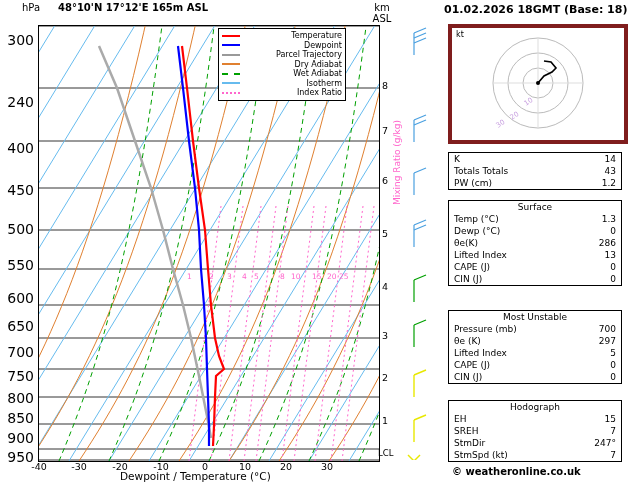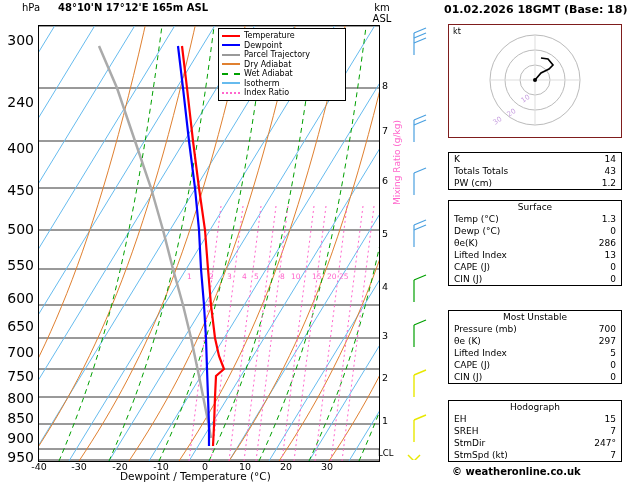--- a/index.html
+++ b/index.html
@@ -12,26 +12,26 @@
   #hdr-right{left:444px;top:3px;font-size:11px;font-weight:bold;color:#000;}
   
   #plot{left:38px;top:25px;width:340px;height:435px;border:1px solid #000;background:#fff;overflow:hidden;}
   #plot svg{display:block;}
   .ylab{font-size:14px;color:#000;text-align:right;width:32px;margin-top:12px;}
   .xlab{font-size:9.5px;color:#000;text-align:center;width:30px;}
   .kmlab{font-size:9.5px;color:#000;}
   #xtitle{left:120px;top:470px;font-size:10.5px;color:#000;}
   
   #legend{left:218px;top:28px;width:120px;border:1px solid #000;background:#fff;padding:2px 3px;font-size:8px;line-height:9.5px;z-index:8;}
-  #legend .row{display:flex;align-items:center;height:9.5px;}
+  #legend .row{display:flex;align-items:center;height:9.5px;justify-content:space-between;}
   #legend .sw{width:18px;height:0;border-top-width:2px;border-top-style:solid;margin-right:4px;}
   
   #mixlab{left:392px;top:205px;font-size:9px;color:#ff66cc;transform:rotate(-90deg);transform-origin:left top;white-space:nowrap;}
   
-  #hodo{left:448px;top:24px;width:172px;height:112px;border:1px solid #7f1d1d;background:#fff;}
+  #hodo{left:448px;top:24px;width:172px;height:112px;border:4px solid #7f1d1d;background:#fff;}
   #hodo .kt{position:absolute;left:4px;top:2px;font-size:8px;color:#000;}
   
   .tbl{position:absolute;left:448px;width:172px;border:1px solid #000;background:#fff;font-size:9px;color:#000;}
   .tbl .line{display:flex;justify-content:space-between;padding:0 5px;height:12px;line-height:12px;}
   .tbl .hdr{text-align:center;height:12px;line-height:12px;font-size:9px;}
   #tbl1{top:152px;}
   #tbl2{top:200px;}
   #tbl3{top:310px;}
   #tbl4{top:400px;}
   #credit{left:452px;top:466px;font-size:10px;font-weight:bold;color:#000;}

